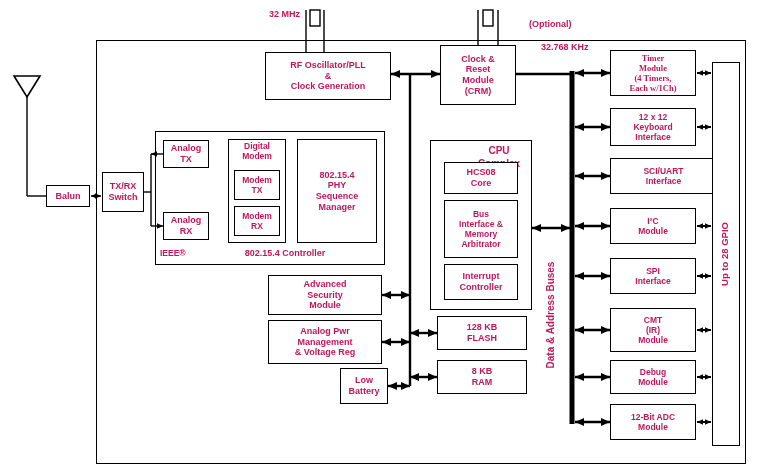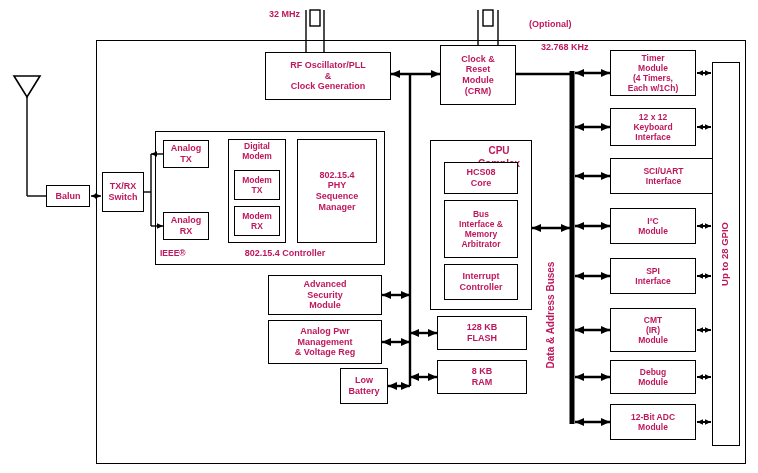--- a/index.html
+++ b/index.html
@@ -155,21 +155,21 @@
   <div class="box" style="left:444px;top:264px;width:74px;height:36px;">Interrupt
 Controller</div>
 
   <div class="box" style="left:437px;top:316px;width:90px;height:34px;">128 KB
 FLASH</div>
   <div class="box" style="left:437px;top:360px;width:90px;height:34px;">8 KB
 RAM</div>
 
   <div class="vtext" style="left:452px;top:308px;width:200px;height:14px;font-size:10px;">Data &amp; Address Buses</div>
 
-  <div class="box sm" style="left:610px;top:50px;width:86px;height:46px;">Timer
+  <div class="box sm" style="left:610px;top:50px;width:86px;height:46px;font-family:Liberation Serif, serif;">Timer
 Module
 (4 Timers,
 Each w/1Ch)</div>
   <div class="box sm" style="left:610px;top:108px;width:86px;height:38px;">12 x 12
 Keyboard
 Interface</div>
   <div class="box sm" style="left:610px;top:158px;width:107px;height:36px;">SCI/UART
 Interface</div>
   <div class="box sm" style="left:610px;top:208px;width:86px;height:36px;">I²C
 Module</div>

